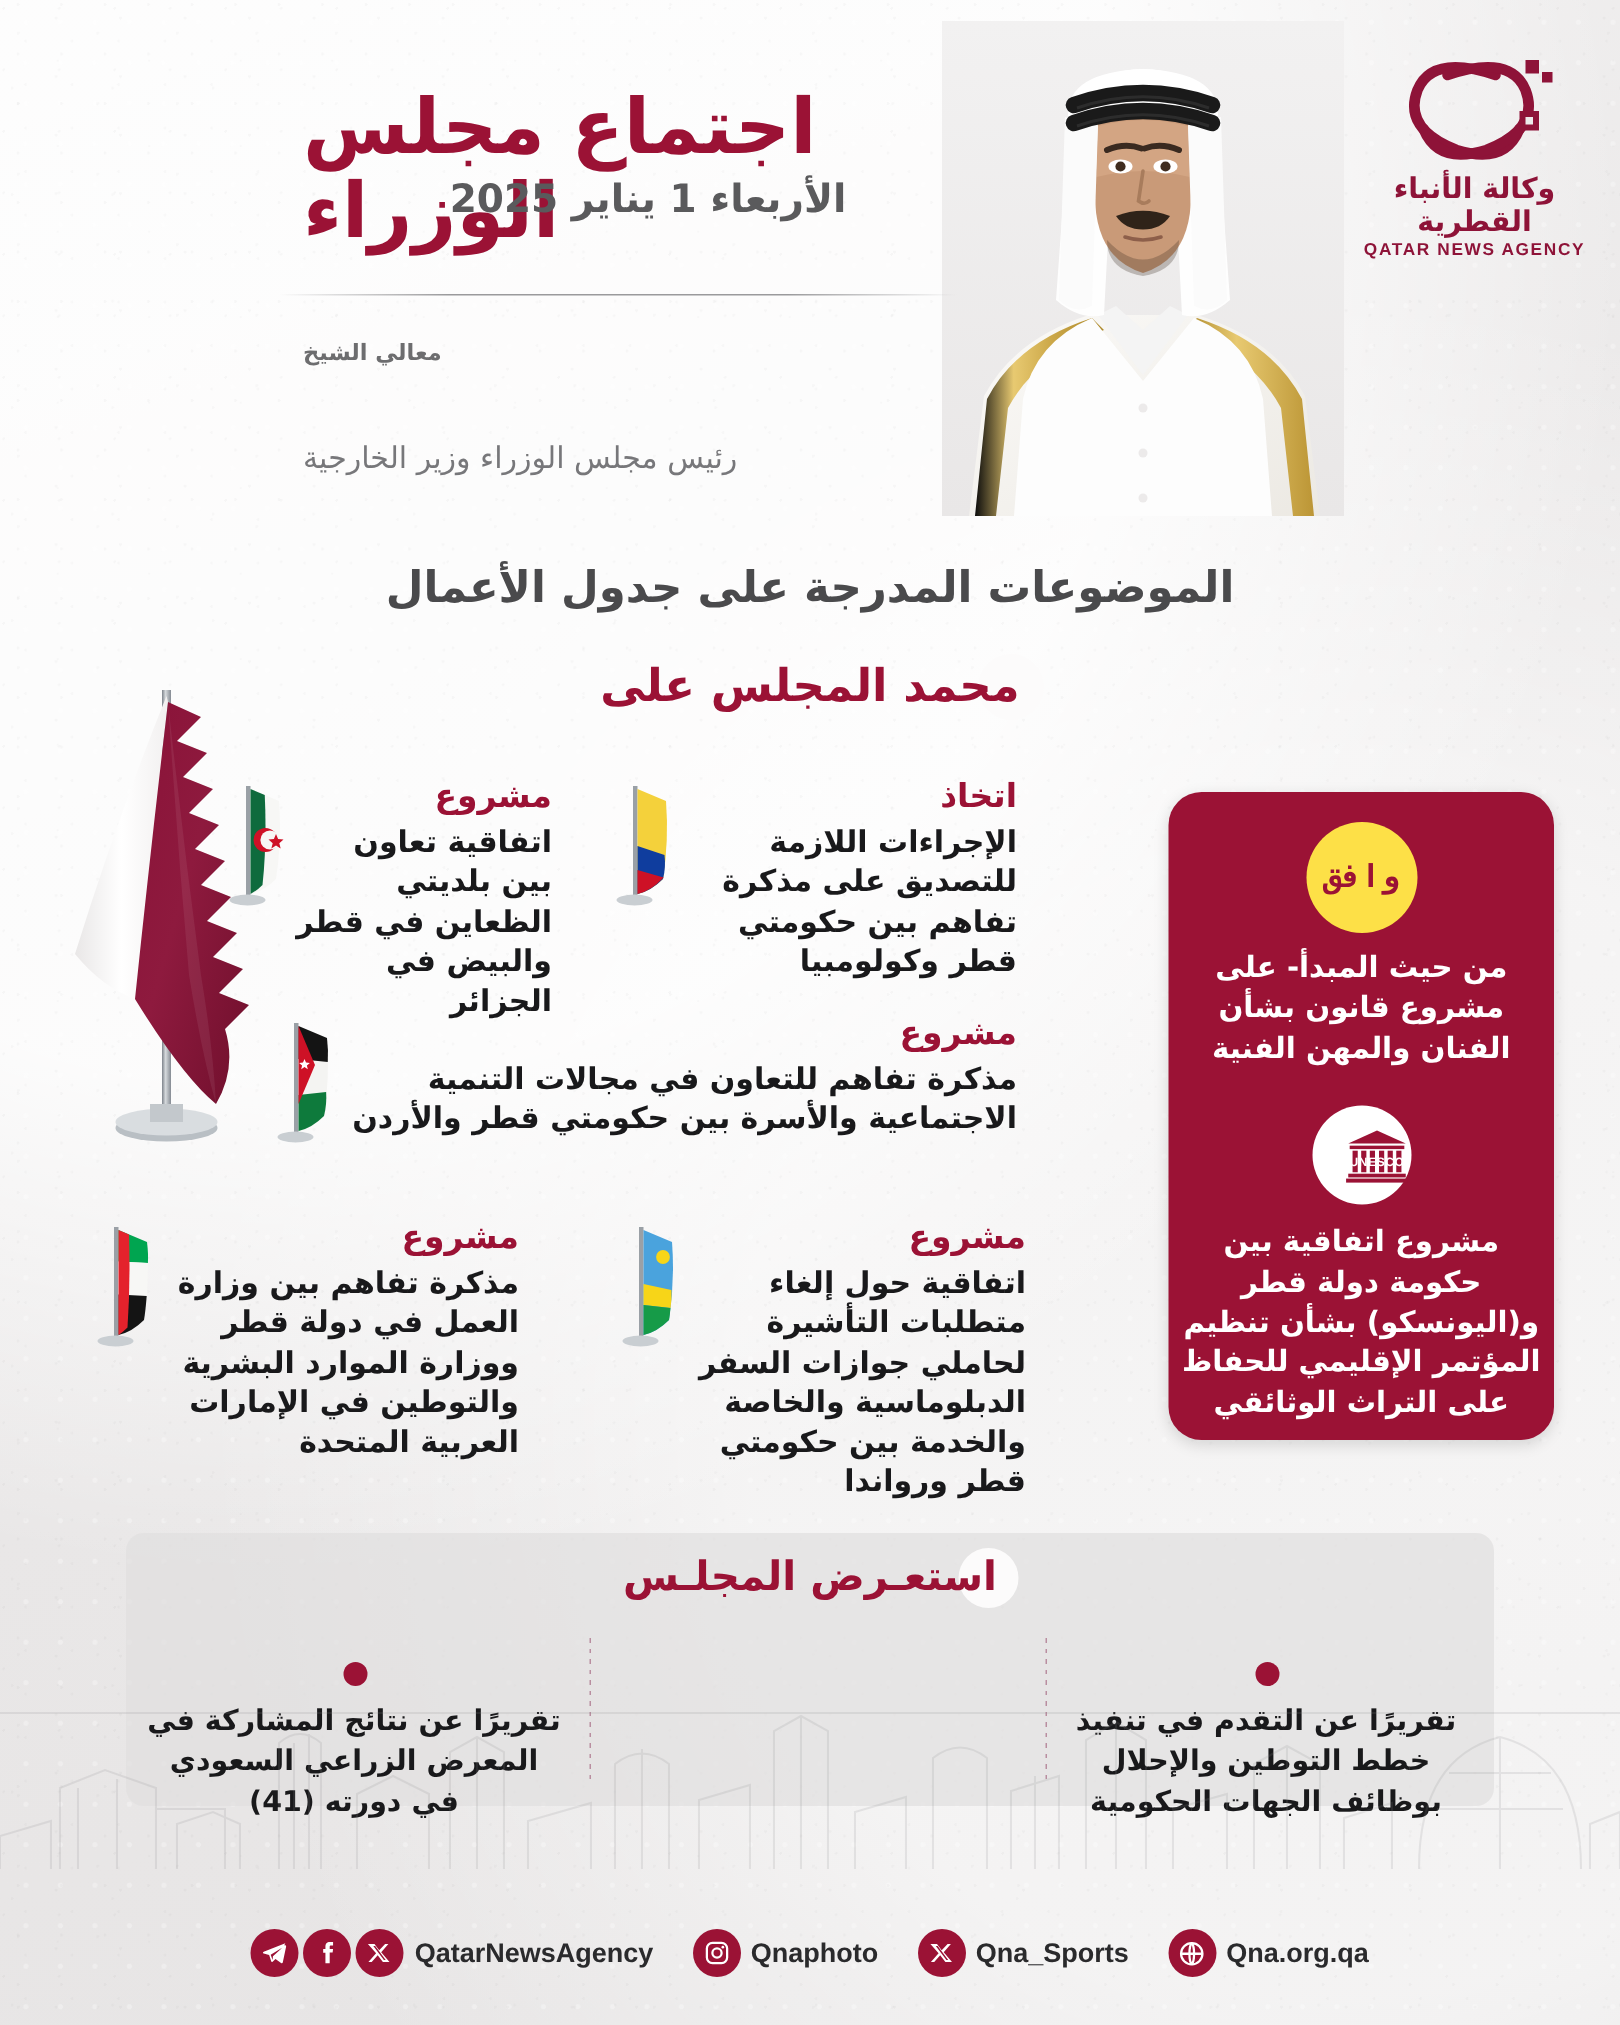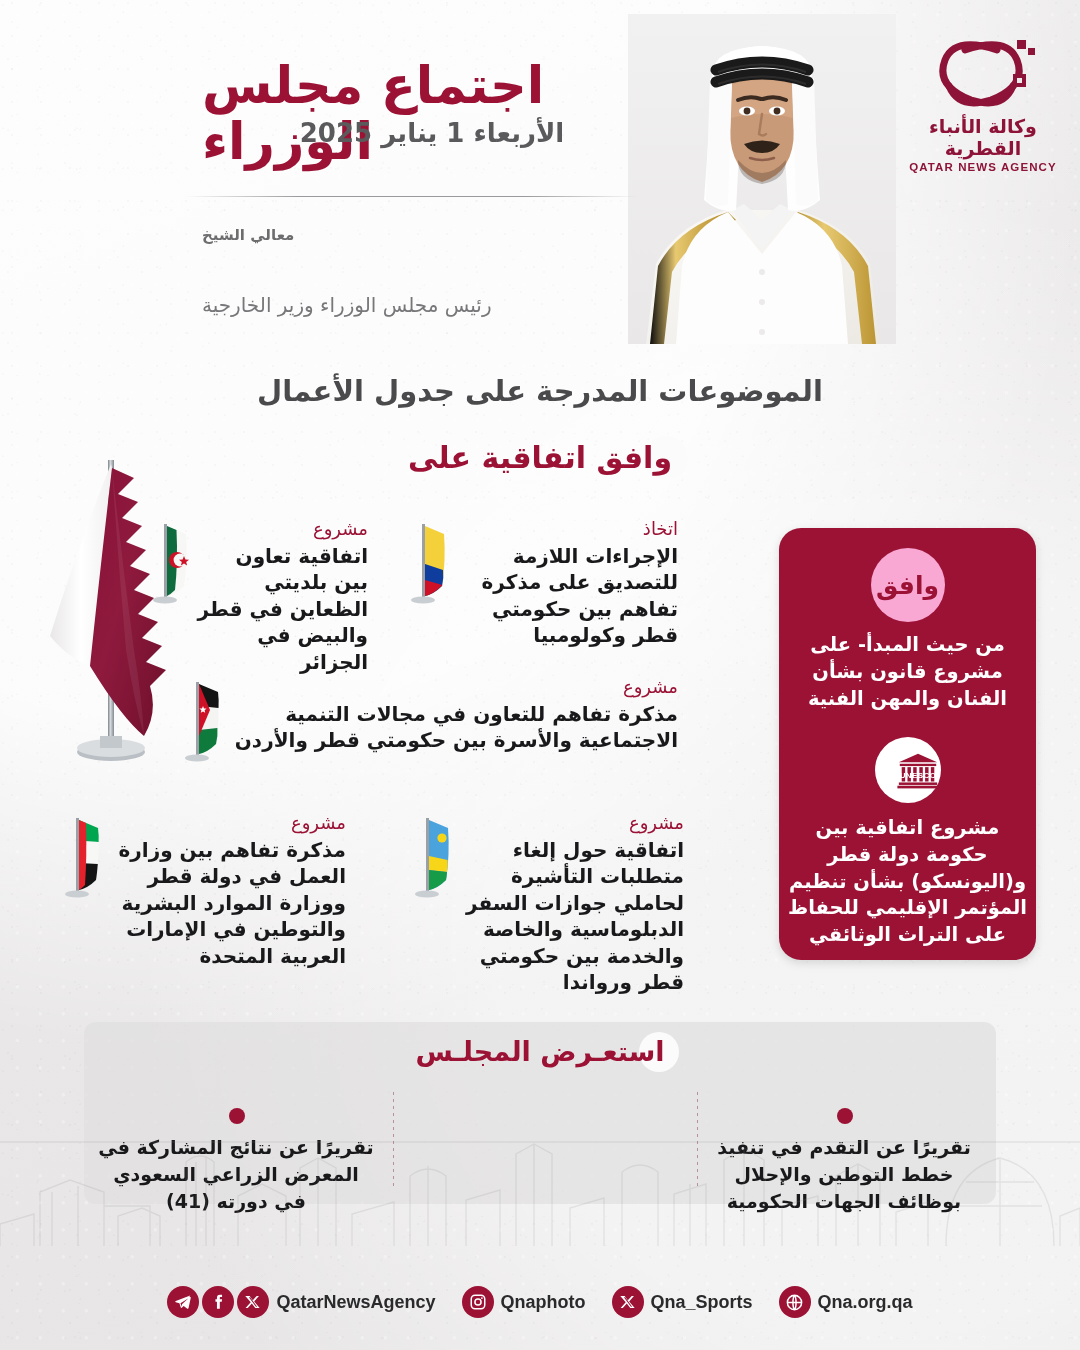--- a/index.html
+++ b/index.html
@@ -68,36 +68,36 @@
     position:absolute;right:-10px;top:50%;transform:translateY(-50%);
     width:44px;height:44px;border-radius:50%;background:#fcfbfb;z-index:0;
   }
   .approve-head .txt{position:relative;z-index:1;}
 
   
   .qflag{position:absolute;left:38px;top:450px;width:150px;height:320px;}
 
   
   .item{position:absolute;text-align:right;}
-  .item .kicker{font-size:18px;font-weight:400;color:#9b1235;line-height:1.25;margin-bottom:2px;}
+  .item .kicker{font-size:22px;font-weight:700;color:#9b1235;line-height:1.25;margin-bottom:2px;}
   .item .body{font-size:20px;font-weight:600;color:#19191b;line-height:1.33;}
   .item .flagw{position:absolute;top:2px;width:56px;height:92px;}
   .flagw svg{display:block;}
 
   
   .card{
     position:absolute;left:779px;top:528px;width:257px;height:432px;
     background:#9b1235;border-radius:22px;
     box-shadow:0 3px 10px rgba(0,0,0,.13);
     color:#fff;text-align:center;
   }
   .card .badge{
-    width:74px;height:74px;border-radius:50%;background:#f9a8d4;
+    width:74px;height:74px;border-radius:50%;background:#fde047;
     margin:20px auto 0;display:flex;align-items:center;justify-content:center;
-    font-size:25px;font-weight:700;color:#9b1235;
+    font-size:21px;font-weight:700;color:#9b1235;font-family:Liberation Mono, monospace;
   }
   .card .ctext{font-size:19.5px;font-weight:600;line-height:1.38;padding:10px 24px 0;}
   .card .unesco{
     width:66px;height:66px;border-radius:50%;background:#fff;margin:24px auto 0;
     display:flex;align-items:center;justify-content:flex-start;
   }
   .card .ctext2{font-size:19.5px;font-weight:600;line-height:1.38;padding:12px 4px 0;}
 
   
   .review{
@@ -231,21 +231,21 @@
     <div class="subtitle">الأربعاء 1 يناير 2025</div>
     <div class="hrule"></div>
     <div class="hon1">معالي الشيخ</div>
     <div class="hon3">رئيس مجلس الوزراء وزير الخارجية</div>
   </div>
 
   <div class="agenda-head">الموضوعات المدرجة على جدول الأعمال</div>
   <div class="approve-head">
     <span class="wrap">
       <span class="dot"></span>
-      <span class="txt">وافق اتفاقية على</span>
+      <span class="txt">محمد المجلس على</span>
     </span>
   </div>
 
   <svg class="qflag" viewBox="0 0 150 320">
     <defs>
       <linearGradient id="qm" x1="0" y1="0" x2="1" y2="1">
         <stop offset="0" stop-color="#8a1238"></stop>
           <stop offset=".45" stop-color="#8e1a3e"></stop>
         <stop offset="1" stop-color="#6f0f2c"></stop>
       </linearGradient>

